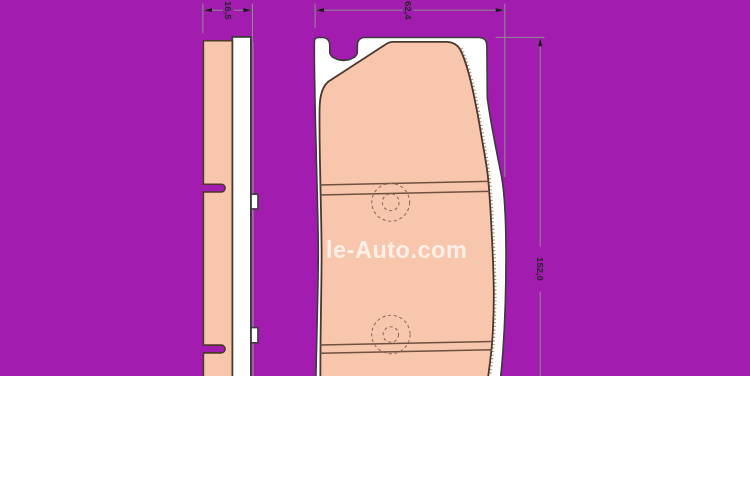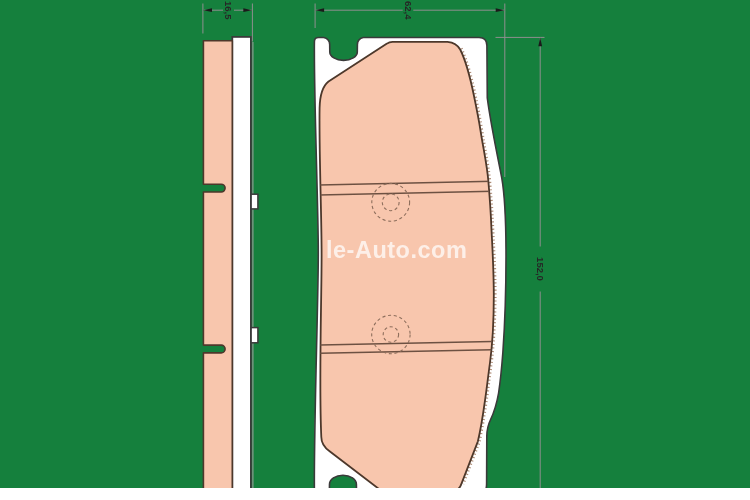--- a/index.html
+++ b/index.html
@@ -1,16 +1,16 @@
 <!DOCTYPE html>
 <html><head>
 <meta charset="utf-8">
 <style>
   html,body{margin:0;padding:0;background:#ffffff;}
-  #c{position:relative;width:750px;height:488px;background:#15803d;overflow:hidden;
+  #c{position:relative;width:750px;height:376px;background:#a21caf;overflow:hidden;
      font-family:"Liberation Sans", sans-serif;}
 </style>
 </head>
 <body>
 <div id="c">
 <svg width="750" height="500" viewBox="0 0 750 500">
 
   <line x1="252.9" y1="42.0" x2="252.9" y2="494.2" stroke="#9a9a9a" stroke-width="1.1"></line>
 
   <rect x="250.6" y="194.2" width="7.3" height="14.7" fill="#ffffff" stroke="#3a3a3a" stroke-width="1.5"></rect>

